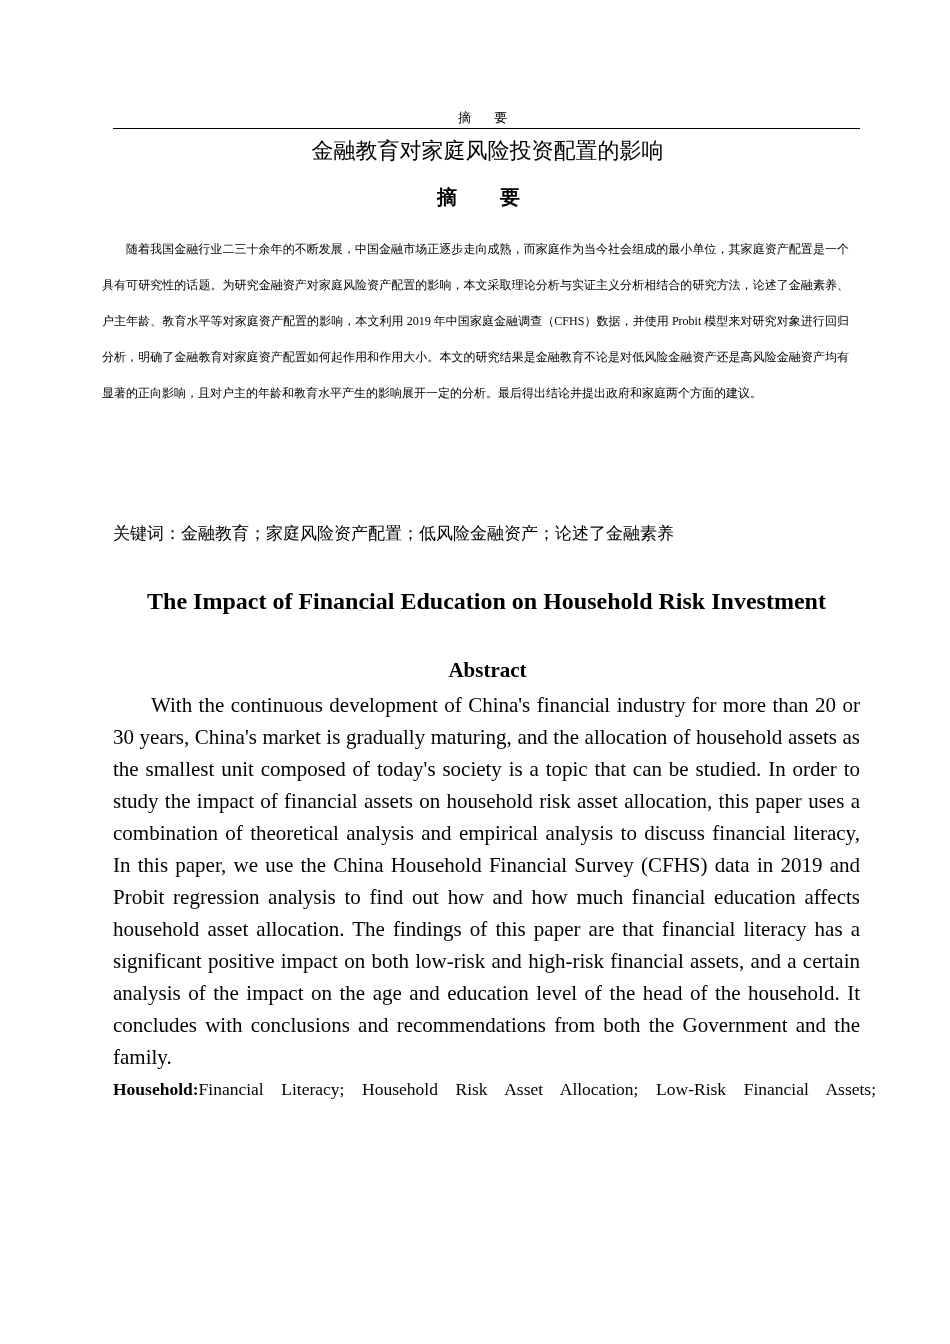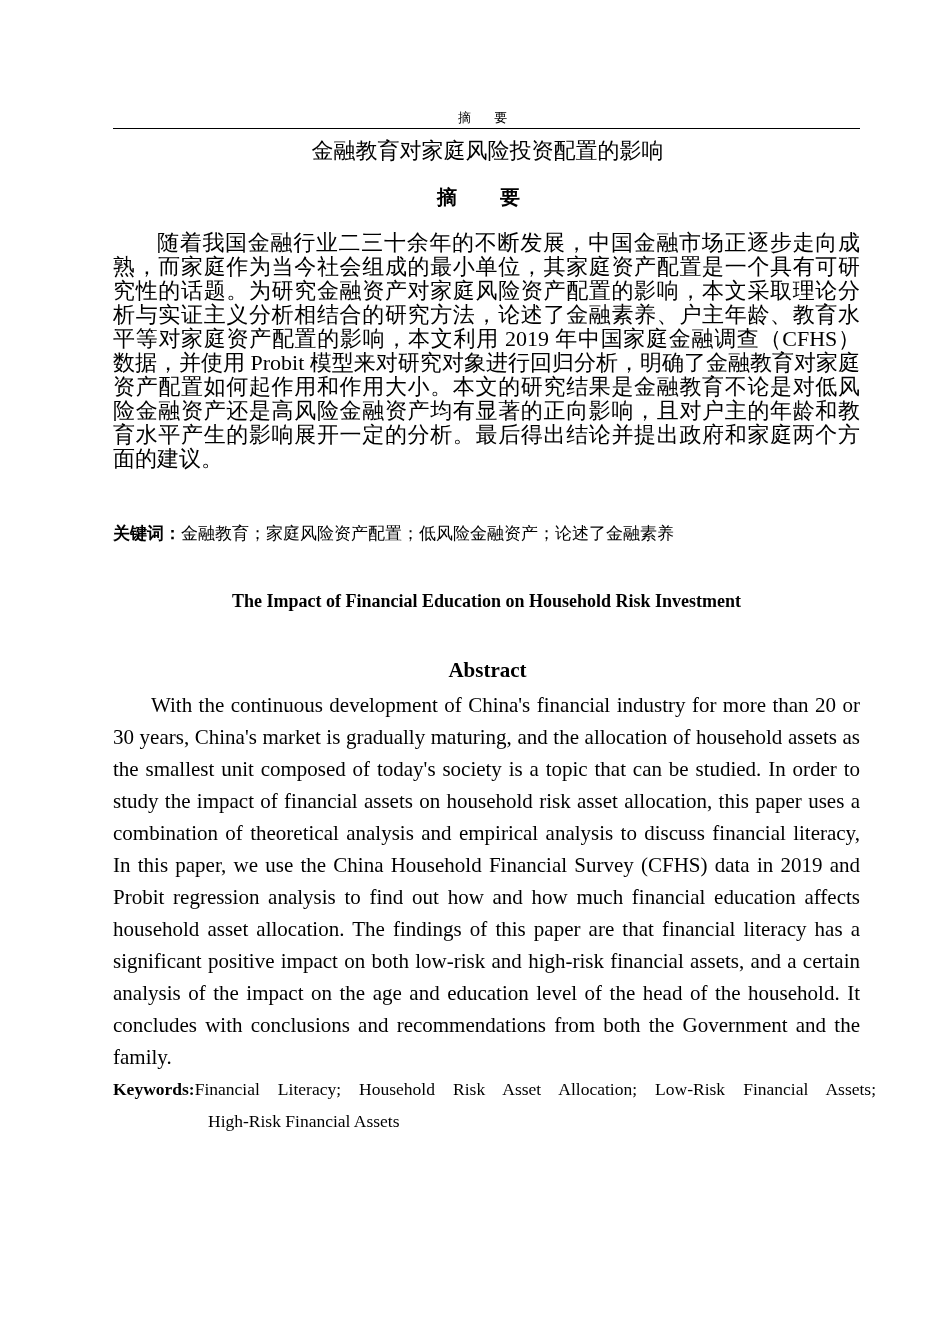--- a/index.html
+++ b/index.html
@@ -7,26 +7,26 @@
          font-family: "Liberation Serif", "DejaVu Serif", serif; color: #000; }
   .running-head { position: absolute; top: 109px; left: 0; width: 975px; text-align: center;
                   font-size: 13px; letter-spacing: 10px; }
   .head-rule { position: absolute; top: 128px; left: 113px; width: 747px; height: 0;
                border-top: 1.5px solid #000; }
   .cn-title { position: absolute; top: 136px; left: 0; width: 975px; text-align: center;
               font-family: "DejaVu Sans", sans-serif; font-size: 22px; }
   .cn-abs-heading { position: absolute; top: 184px; left: 0; width: 975px; text-align: center;
                     font-family: "DejaVu Sans", sans-serif; font-size: 20px; font-weight: bold;
                     letter-spacing: 18px; }
-  .cn-body { position: absolute; top: 231px; left: 113px; width: 747px;
-             font-size: 22px; line-height: 24px; text-align: justify; text-indent: 2em; }
+  .cn-body { position: absolute; top: 231px; left: 102px; width: 747px;
+             font-size: 12px; line-height: 36px; text-align: justify; text-indent: 2em; }
   .cn-keywords { position: absolute; top: 518px; left: 113px; width: 747px; font-size: 17px; line-height: 30px; }
-  .cn-keywords .label { font-weight: bold; font-family: "DejaVu Sans", sans-serif; }
+  .cn-keywords .label { font-weight: normal; font-family: "DejaVu Sans", sans-serif; }
   .en-title { position: absolute; top: 582px; left: 113px; width: 747px; text-align: center;
-              font-size: 18px; font-weight: bold; line-height: 39px; }
+              font-size: 24px; font-weight: bold; line-height: 39px; }
   .en-abs-heading { position: absolute; top: 658px; left: 0; width: 975px; text-align: center;
                     font-size: 21px; font-weight: bold; }
   .en-body { position: absolute; top: 689px; left: 113px; width: 747px;
              font-size: 21px; line-height: 32px; text-align: justify; text-indent: 38px; }
   .en-keywords { position: absolute; top: 1073px; left: 113px; width: 763px; font-size: 17.5px; line-height: 32px;
                  text-align: justify; text-align-last: left; }
   .en-keywords .label { font-weight: bold; }
   .en-keywords .kw-line1 { display: block; text-align: justify; text-align-last: justify; }
   .en-keywords .kw-line2 { display: block; padding-left: 95px; }
 </style>
@@ -42,15 +42,14 @@
 <div class="cn-keywords">
   <span class="label">关键词：</span><span>金融教育；家庭风险资产配置；低风险金融资产；论述了金融素养</span>
 </div>
 
 <div class="en-title">
   <div>The Impact of Financial Education on Household Risk Investment</div>
 </div>
 <div class="en-abs-heading">Abstract</div>
 <div class="en-body">With the continuous development of China's financial industry for more than 20 or 30 years, China's market is gradually maturing, and the allocation of household assets as the smallest unit composed of today's society is a topic that can be studied. In order to study the impact of financial assets on household risk asset allocation, this paper uses a combination of theoretical analysis and empirical analysis to discuss financial literacy, In this paper, we use the China Household Financial Survey (CFHS) data in 2019 and Probit regression analysis to find out how and how much financial education affects household asset allocation. The findings of this paper are that financial literacy has a significant positive impact on both low-risk and high-risk financial assets, and a certain analysis of the impact on the age and education level of the head of the household. It concludes with conclusions and recommendations from both the Government and the family.</div>
 <div class="en-keywords">
-  <span class="kw-line1"><span class="label">Keywords:</span><span>Financial Literacy; Household Risk Asset Allocation; Low-Risk Financial Assets;</span></span>
-  <span class="kw-line2">High-Risk Financial Assets</span>
+  <span class="kw-line1"><span class="label">Household:</span><span>Financial Literacy; Household Risk Asset Allocation; Low-Risk Financial Assets;</span></span>
 </div>
 
 </body></html>

